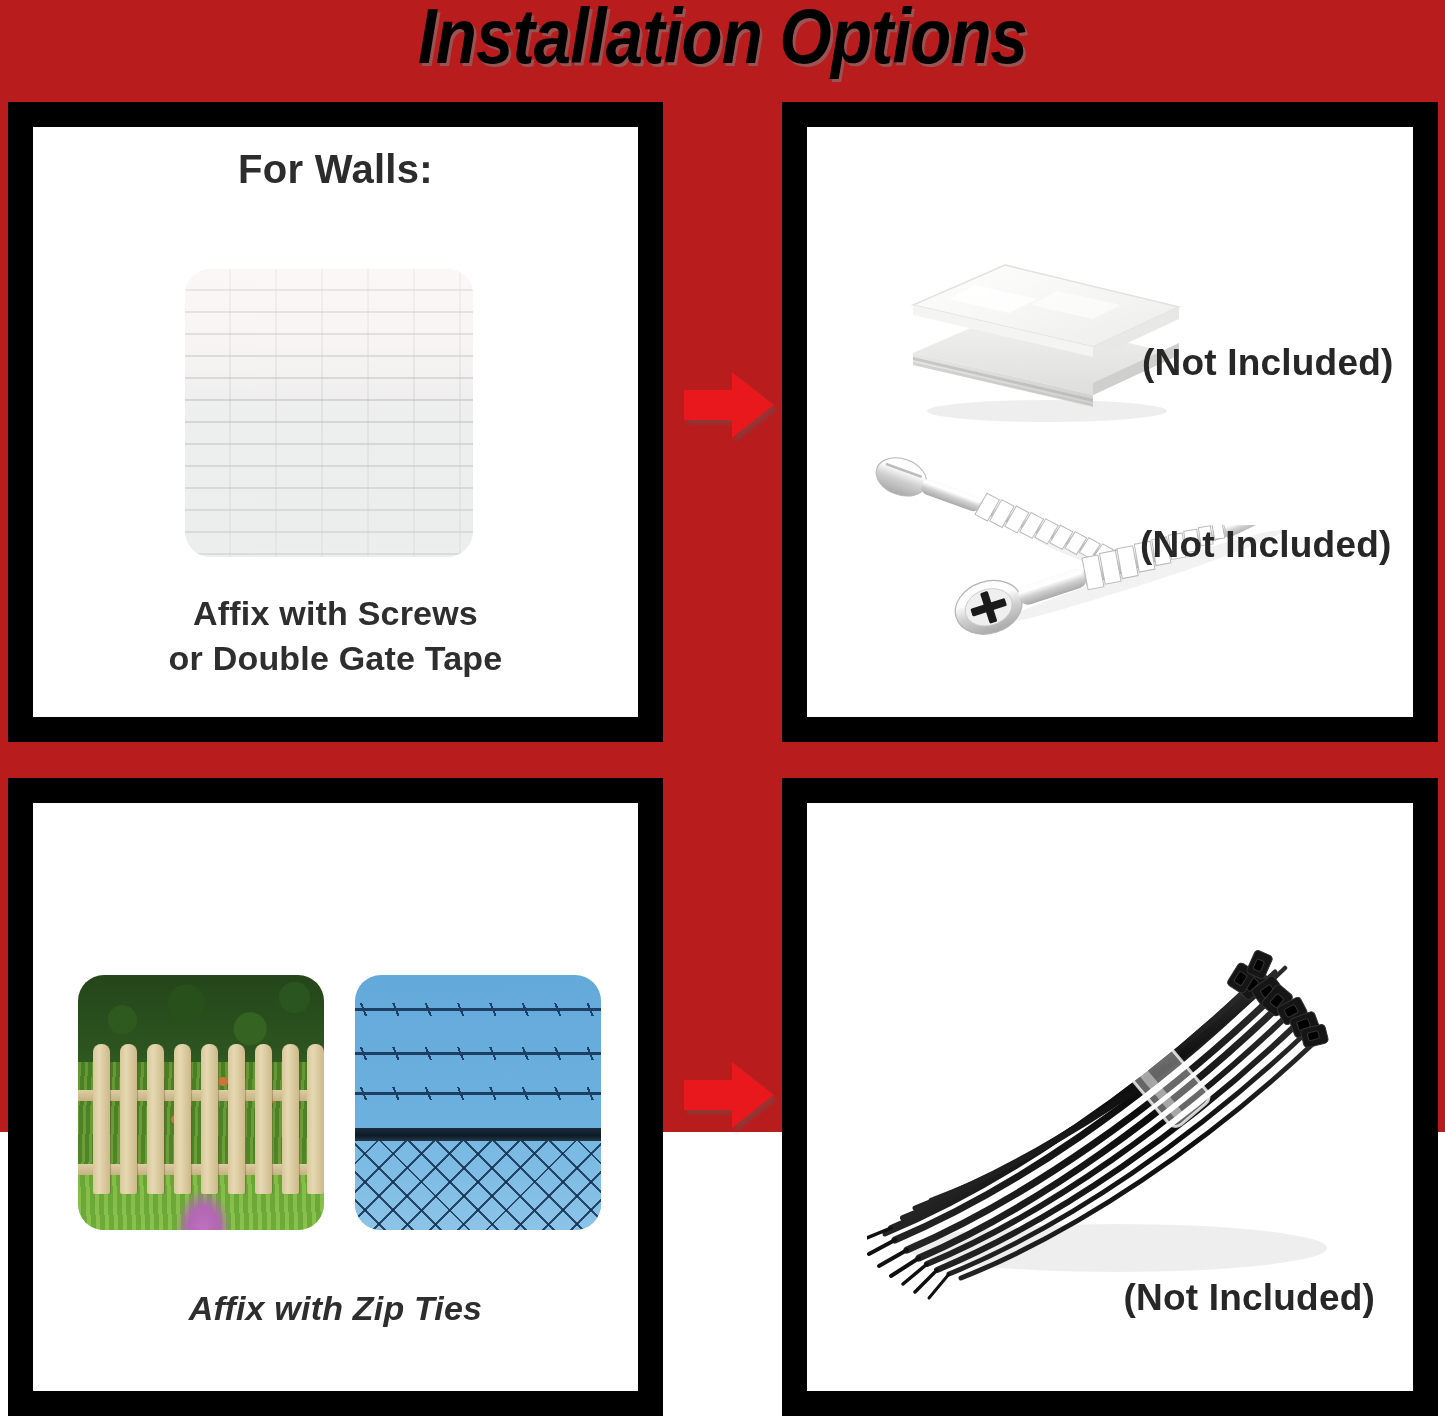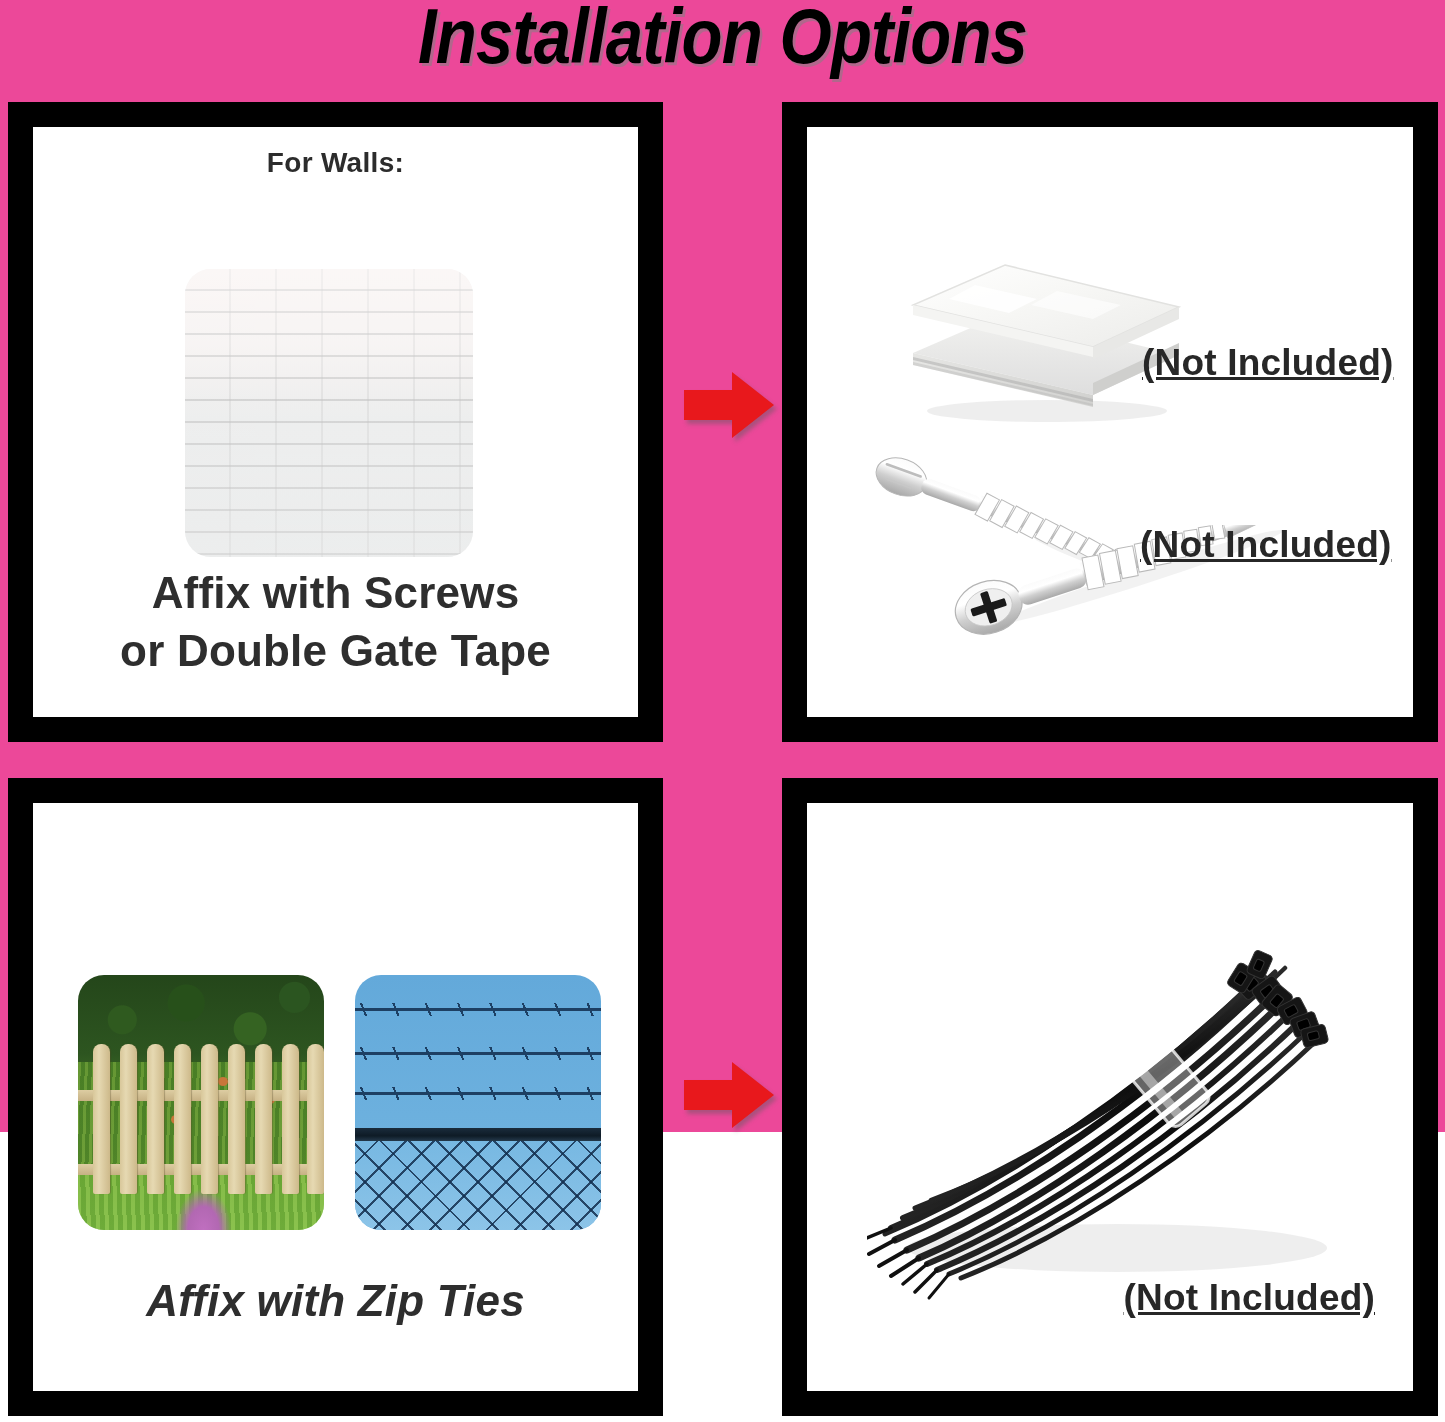--- a/index.html
+++ b/index.html
@@ -9,21 +9,21 @@
     height: 1422px;
     background: #ffffff;
     font-family: "Liberation Sans", "DejaVu Sans", sans-serif;
     overflow: hidden;
   }
 
   #root {
     position: relative;
     width: 1445px;
     height: 1132px;
-    background: #ec4899;
+    background: #b91c1c;
   }
 
   
   .title {
     position: absolute;
     top: -4px;
     left: 0;
     width: 1445px;
     text-align: center;
     font-family: "Liberation Sans Narrow", "Liberation Sans", sans-serif;
@@ -55,50 +55,49 @@
     width: 100%;
     height: 100%;
     background: #ffffff;
   }
 
   
   .panel-heading {
     position: absolute;
     left: 0; right: 0;
     text-align: center;
-    font-size: 28px;
+    font-size: 40px;
     font-weight: 700;
     color: #2c2c2c;
     letter-spacing: 0.3px;
     white-space: nowrap;
   }
   #heading-walls { top: 20px; }
   #heading-fence { top: 58px; }
 
   .panel-caption {
     position: absolute;
     left: 0; right: 0;
     text-align: center;
-    font-size: 44px;
+    font-size: 34px;
     font-weight: 700;
     color: #2e2e2e;
     line-height: 1.33;
     letter-spacing: 0.2px;
   }
   #caption-walls { bottom: 36px; }
   #caption-fence { bottom: 60px; font-style: italic; }
 
   .not-included {
     position: absolute;
     font-size: 37px;
     font-weight: 700;
     color: #272727;
     white-space: nowrap;
     letter-spacing: 0.2px;
-    text-decoration: underline;
   }
   #ni-tape  { left: 335px; top: 215px; }
   #ni-screw { left: 333px; top: 397px; }
   #ni-ties  { right: 38px; bottom: 72px; }
 
   
   .arrow-red {
     position: absolute;
     width: 90px;
     height: 74px;

